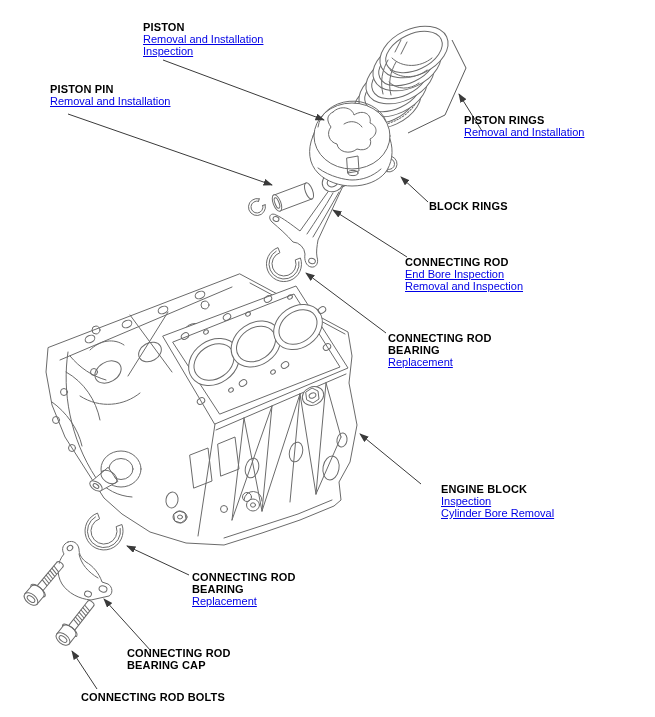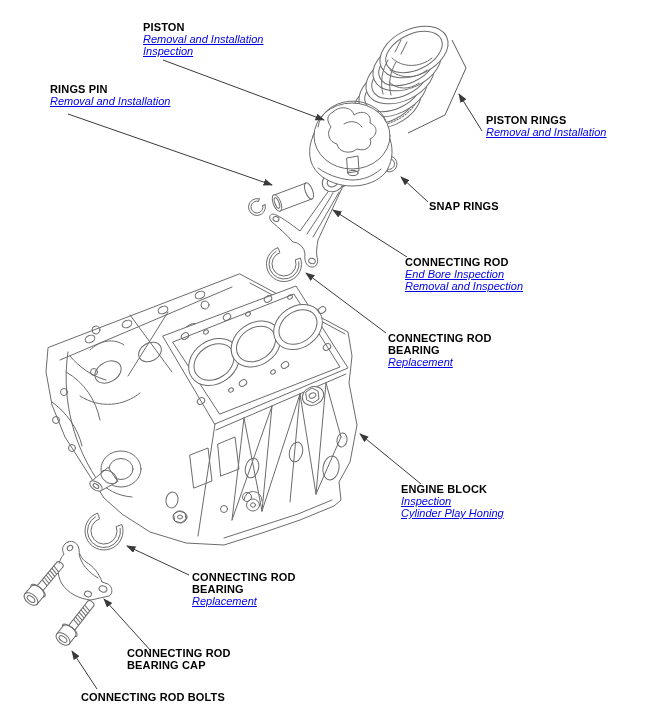--- a/index.html
+++ b/index.html
@@ -8,21 +8,21 @@
     font-family:"Liberation Sans",sans-serif;
   }
   svg.art{position:absolute;left:0;top:0;}
   .label{position:absolute;font-size:11px;line-height:12px;}
   .label .t{
     font-weight:bold;color:var(--heading-color,#000);
     white-space:pre;letter-spacing:.15px;
   }
   .label a{
     display:block;color:var(--link-color,#0000e6);
-    text-decoration:underline;white-space:pre;cursor:pointer;font-style:italic;
+    text-decoration:underline;white-space:pre;cursor:pointer;
   }
 </style>
 </head>
 <body>
 
 <div class="stage">
 
 <svg class="art" width="655" height="717" viewBox="0 0 655 717">
   <defs>
     <marker id="ah" markerWidth="10" markerHeight="8" refX="8.5" refY="3.5" orient="auto">
@@ -342,49 +342,49 @@
   </g>
 </svg>
 
 <div class="label" style="left:143px;top:21px">
   <div class="t">PISTON</div>
   <a>Removal and Installation</a>
   <a>Inspection</a>
 </div>
 
 <div class="label" style="left:50px;top:83px">
-  <div class="t">RINGS PIN</div>
+  <div class="t">PISTON PIN</div>
   <a>Removal and Installation</a>
 </div>
 
-<div class="label" style="left:486px;top:114px">
+<div class="label" style="left:464px;top:114px">
   <div class="t">PISTON RINGS</div>
   <a>Removal and Installation</a>
 </div>
 
 <div class="label" style="left:429px;top:200px">
-  <div class="t">SNAP RINGS</div>
+  <div class="t">BLOCK RINGS</div>
 </div>
 
 <div class="label" style="left:405px;top:256px">
   <div class="t">CONNECTING ROD</div>
   <a>End Bore Inspection</a>
   <a>Removal and Inspection</a>
 </div>
 
 <div class="label" style="left:388px;top:332px">
   <div class="t">CONNECTING ROD
 BEARING</div>
   <a>Replacement</a>
 </div>
 
-<div class="label" style="left:401px;top:483px">
+<div class="label" style="left:441px;top:483px">
   <div class="t">ENGINE BLOCK</div>
   <a>Inspection</a>
-  <a>Cylinder Play Honing</a>
+  <a>Cylinder Bore Removal</a>
 </div>
 
 <div class="label" style="left:192px;top:571px">
   <div class="t">CONNECTING ROD
 BEARING</div>
   <a>Replacement</a>
 </div>
 
 <div class="label" style="left:127px;top:647px">
   <div class="t">CONNECTING ROD

